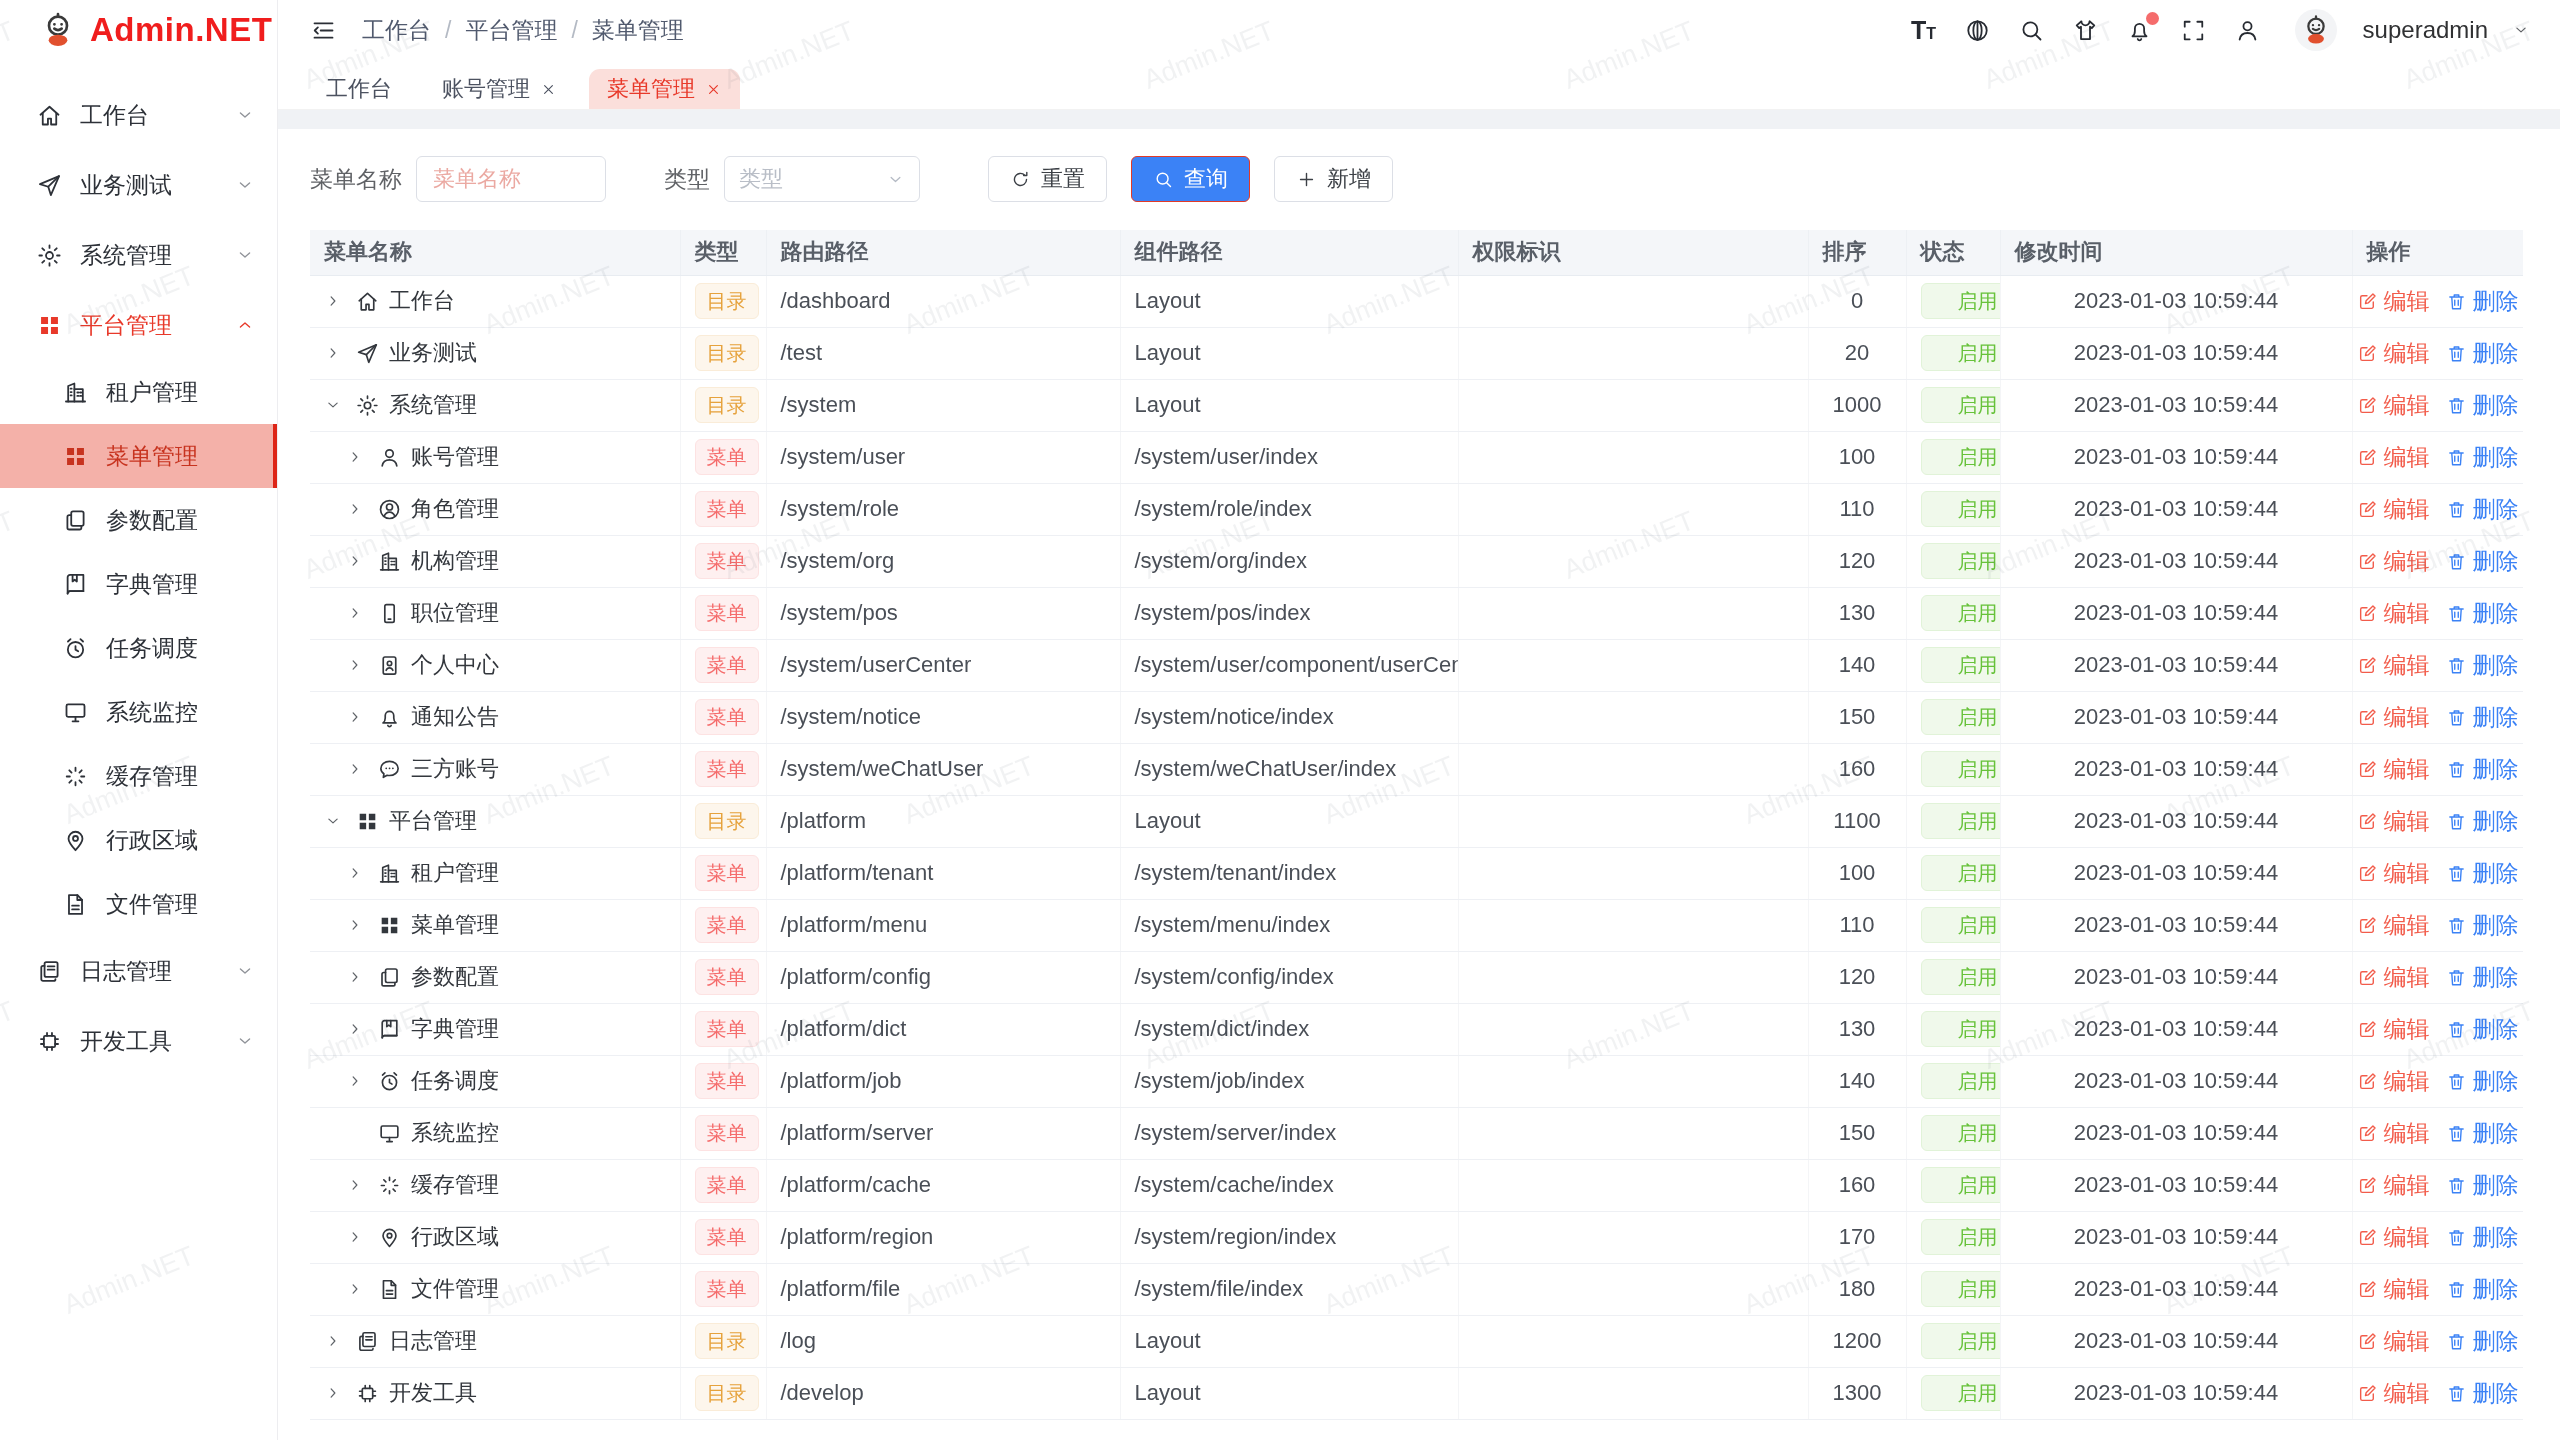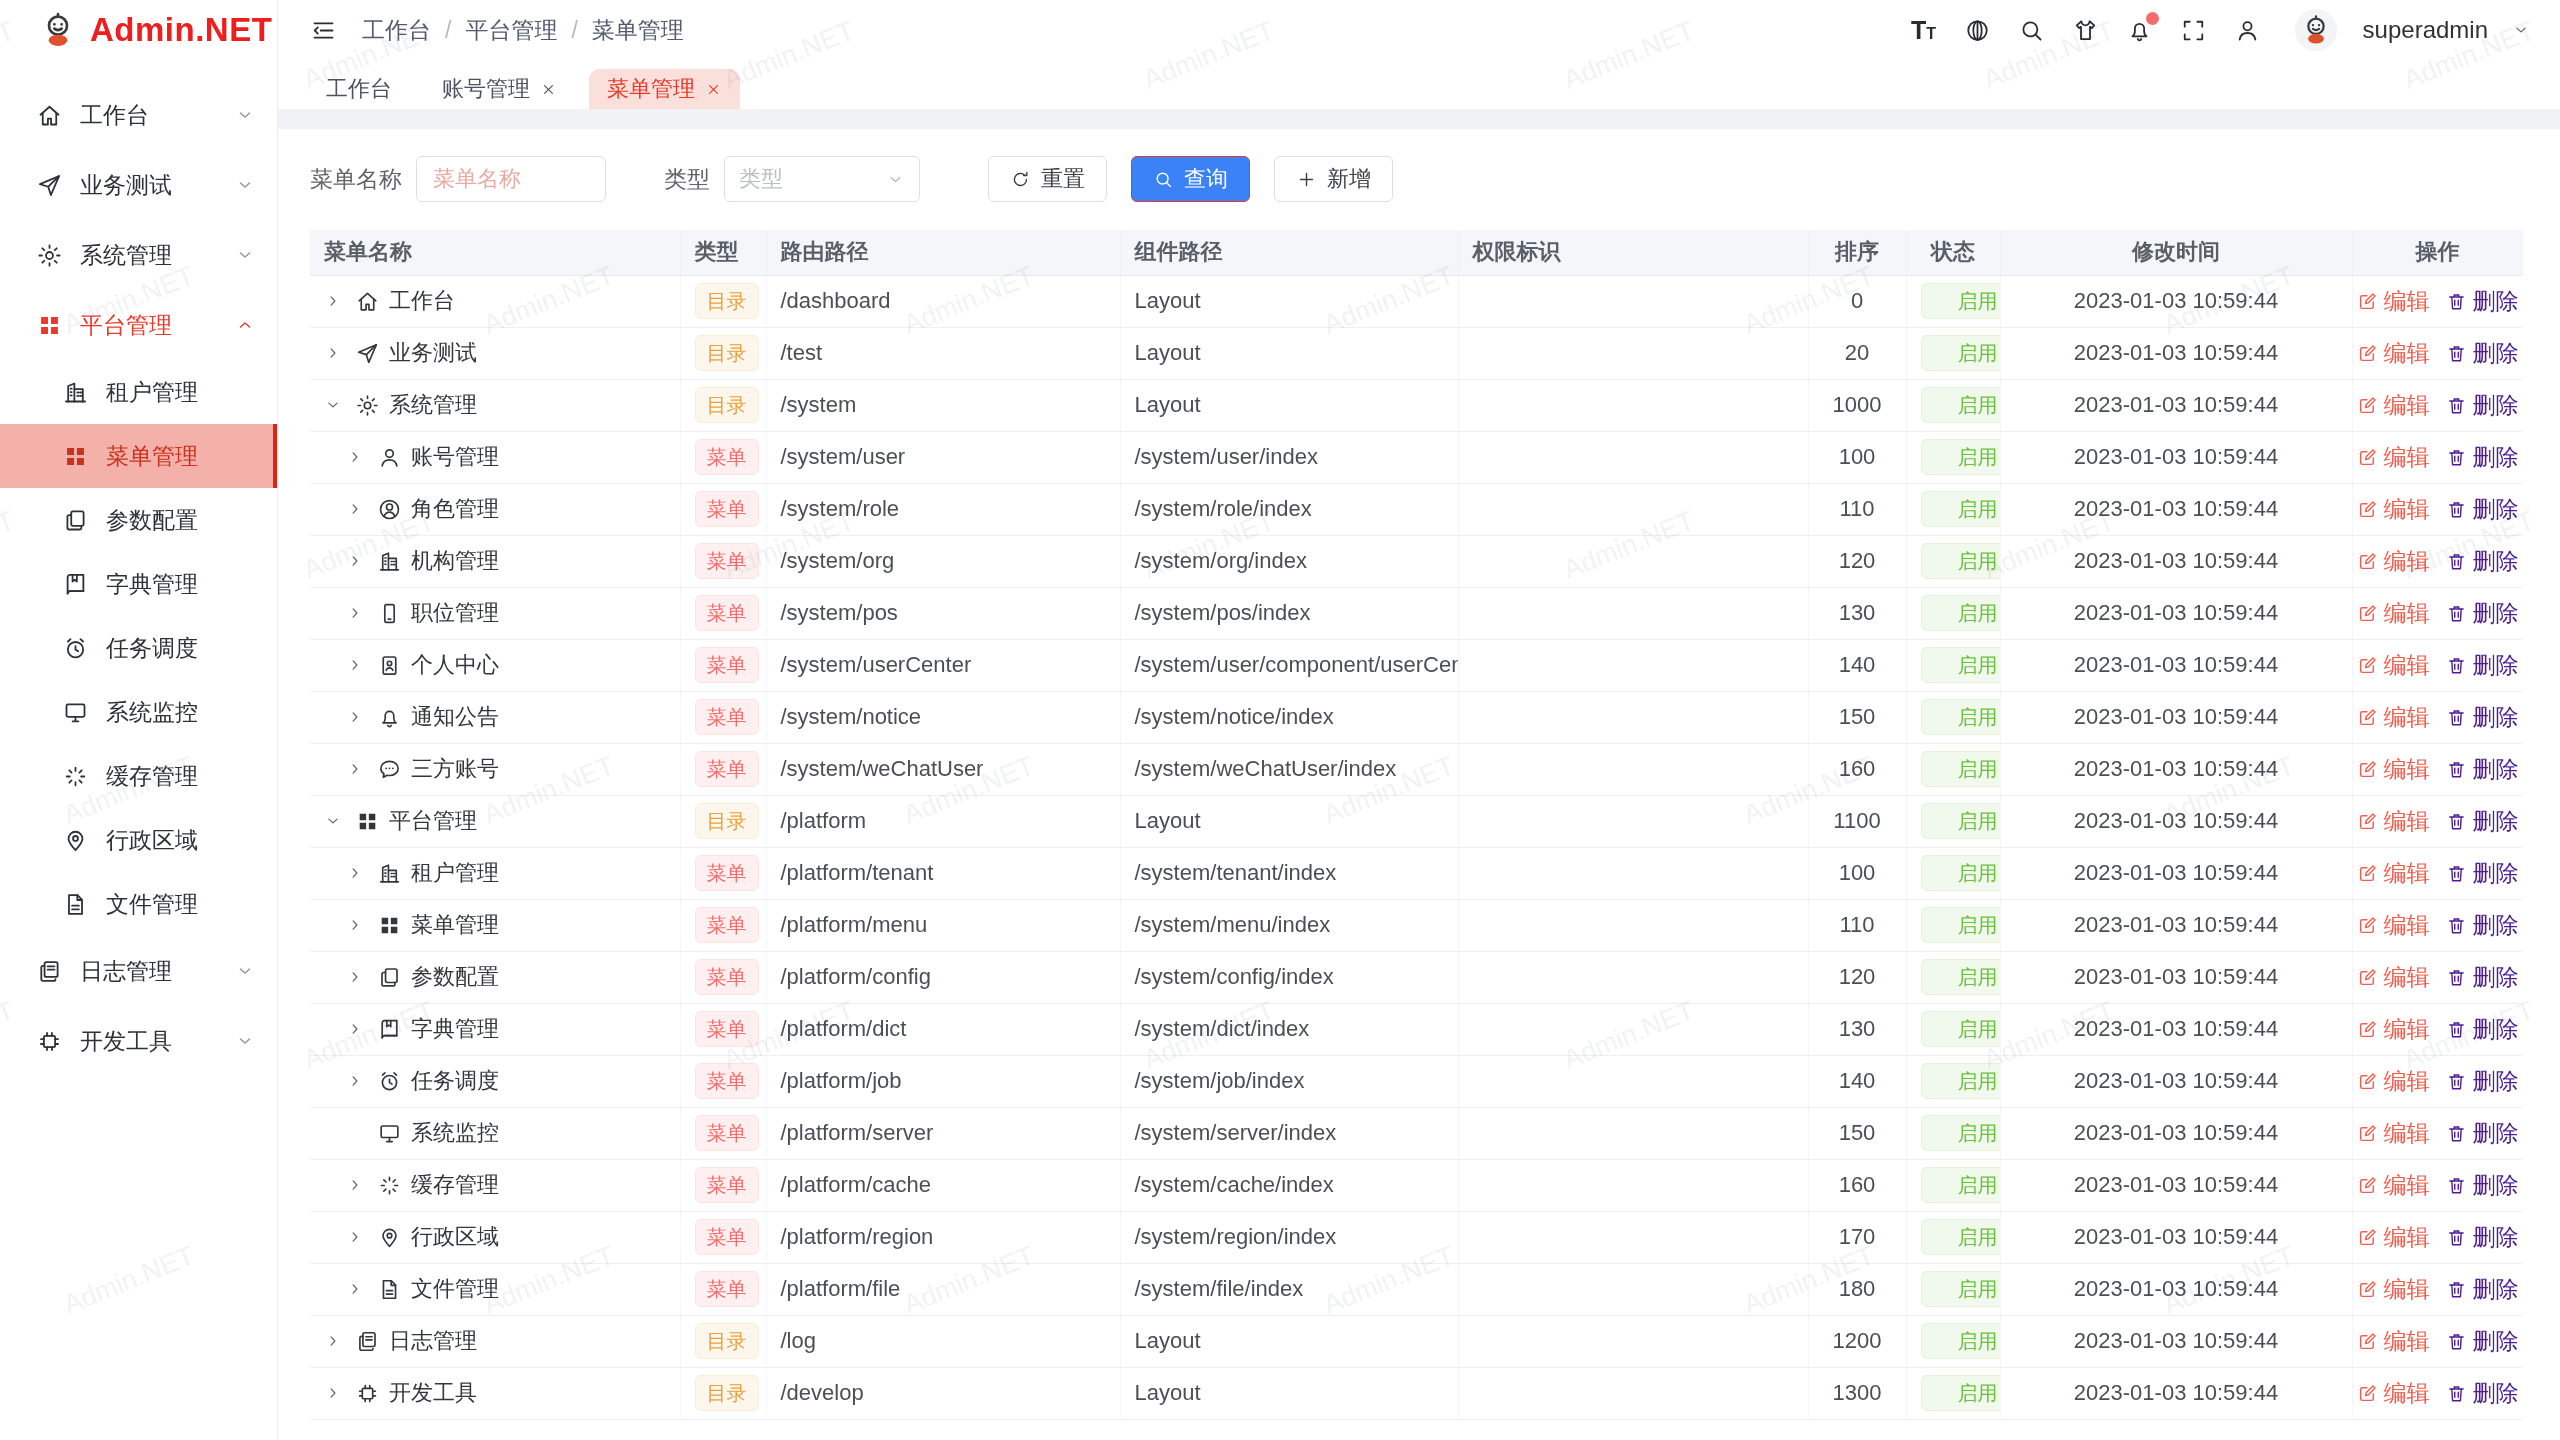--- a/index.html
+++ b/index.html
@@ -82,41 +82,41 @@
   .btn + .btn { margin-left:24px; }
 
   
   .twrap { flex:1; overflow:hidden; }
   table { width:100%; border-collapse:collapse; table-layout:fixed; }
   col.c1{width:370px} col.c2{width:86px} col.c3{width:354px} col.c4{width:338px}
   col.c5{width:350px} col.c6{width:98px} col.c7{width:94px} col.c8{width:352px} col.c9{width:171px}
   th { height:45px; background:#f4f6f9; font-size:22px; font-weight:700; color:#595f68;
     text-align:left; padding:0 14px; border-bottom:1px solid #e8ecf1;
     border-right:1px solid #edf0f4; }
-  th.ctr { text-align:center; }
+  th.ctr { }
   td { height:52px; font-size:22px; color:#4a4f57; padding:0 14px;
     border-bottom:1px solid #eef0f4; border-right:1px solid #f4f5f7;
     white-space:nowrap; overflow:hidden; }
   td.ctr { text-align:center; }
   .ncell { display:flex; align-items:center; gap:9px; }
   .ncell .arrow { width:22px; min-width:22px; color:#5f6368; display:flex; align-items:center; }
   .ncell .arrow .ic { width:18px; height:18px; }
   .ncell .ric { width:25px; height:25px; min-width:25px; color:#33373d; }
   .ncell .nm { color:#33373d; }
   .ind { display:inline-block; width:13px; min-width:13px; }
   .badge { display:inline-block; font-size:20px; line-height:1; padding:7px 11px;
     border-radius:6px; }
   .b-warn { color:#e6a23c; background:#fdf6ec; border:1px solid #faecd8; }
   .b-danger { color:#f56c6c; background:#fef0f0; border:1px solid #fde2e2; }
   .b-success { color:#67c23a; background:#f0f9eb; border:1px solid #e1f3d8;padding-left:36px; }
   .ops { display:flex; align-items:center; justify-content:center; gap:16px; }
   .op { display:inline-flex; align-items:center; gap:6px; font-size:23px; cursor:pointer; }
   .op .ic { width:21px; height:21px; }
   .op-edit { color:#f25c4b; }
-  .op-del { color:#4c1d95; }
+  .op-del { color:#3b82f6; }
 
   .ic { display:block; }
 </style>
 </head>
 <body>
 
 <div class="app">
   <aside class="sidebar">
     <div class="logo">
       <span id="logoIcon">

